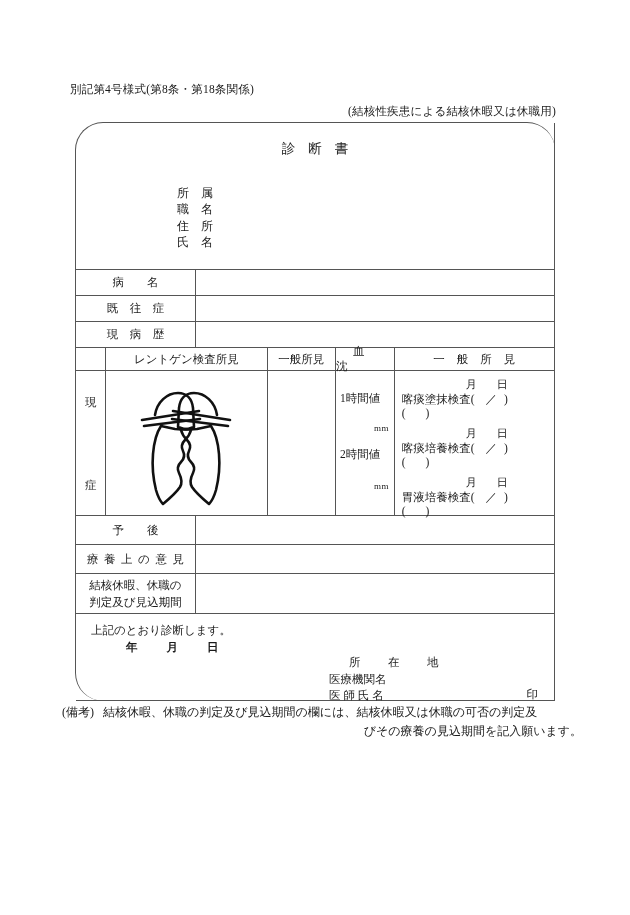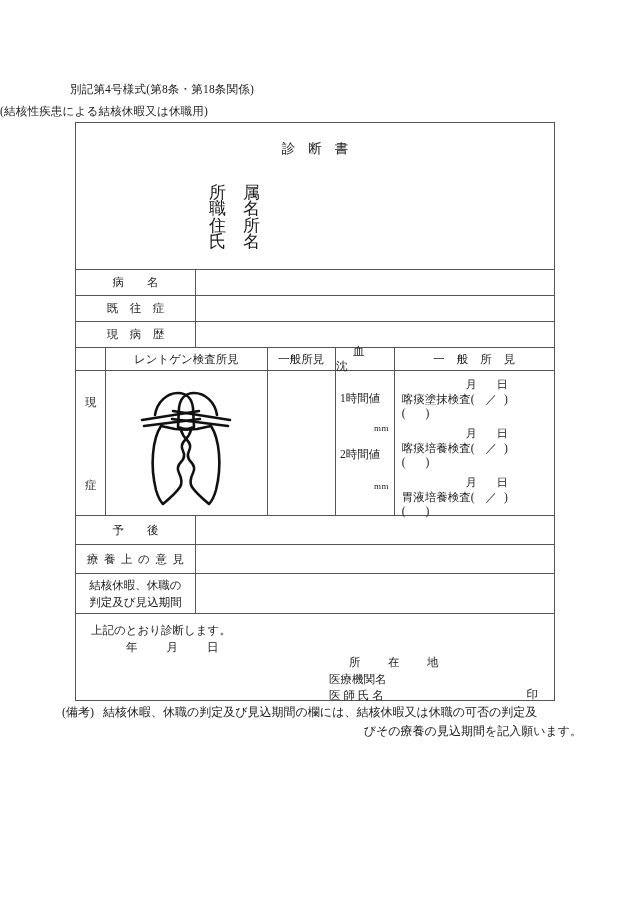--- a/index.html
+++ b/index.html
@@ -30,35 +30,36 @@
     top: 82px;
     font-size: 11.5px;
     letter-spacing: .2px;
     white-space: nowrap;
   }
   .form-purpose {
     position: absolute;
     left: 0;
     top: 104px;
     width: 556px;
-    text-align: left;
+    text-align: right;
     font-size: 11.5px;
     letter-spacing: .2px;
     white-space: nowrap;
   }
 
   
   .table {
     position: absolute;
     left: 75px;
     top: 122px;
     width: 480px;
     border-top: 1.3px solid #555;
     border-left: 1.3px solid #555;
     box-sizing: border-box;
+    border-radius: 28px;
   }
   .row {
     display: flex;
     border-bottom: 1px solid #555;
     box-sizing: border-box;
   }
   .cell {
     border-right: 1px solid #555;
     box-sizing: border-box;
     position: relative;
@@ -78,23 +79,22 @@
     right: 0;
     text-align: center;
     font-size: 13.5px;
     letter-spacing: 13px;
     text-indent: 13px;
   }
   .ident-fields {
     position: absolute;
     left: 101px;
     top: 62px;
-    font-size: 17px;
+    font-size: 12px;
     line-height: 16.4px;
-    margin-left: 32px;
   }
   .dob-line { white-space: nowrap; }
   .dob-line .dob-lbl { letter-spacing: .5px; }
   .dob-line .y { margin-left: 56px; }
   .dob-line .m { margin-left: 26px; }
   .dob-line .d { margin-left: 26px; }
   .dob-line .mn { margin-left: 17px; }
   .dob-line .ag { margin-left: 19px; }
 
   
@@ -203,21 +203,21 @@
   .sp-iken { letter-spacing: 5.5px; text-indent: 5.5px; }
 
   
   .decl {
     height: 86px;
     width: 100%;
     position: relative;
     font-size: 11.5px;
   }
   .decl .d-line1 { position: absolute; left: 15px; top: 9px; }
-  .decl .d-line2 { position: absolute; left: 50px; top: 26px; white-space: nowrap; }
+  .decl .d-line2 { position: absolute; left: 50px; top: 26px; white-space: nowrap; font-weight: bold; }
   .decl .d-line2 .m { margin-left: 29px; }
   .decl .d-line2 .d { margin-left: 29px; }
   .decl .sig {
     position: absolute;
     left: 253px;
     top: 40px;
     line-height: 16.5px;
   }
   .decl .sig .sl { letter-spacing: 8px; text-indent: 8px; margin-left: 12px; }
   .decl .sig .sl2 { letter-spacing: 0px; }

